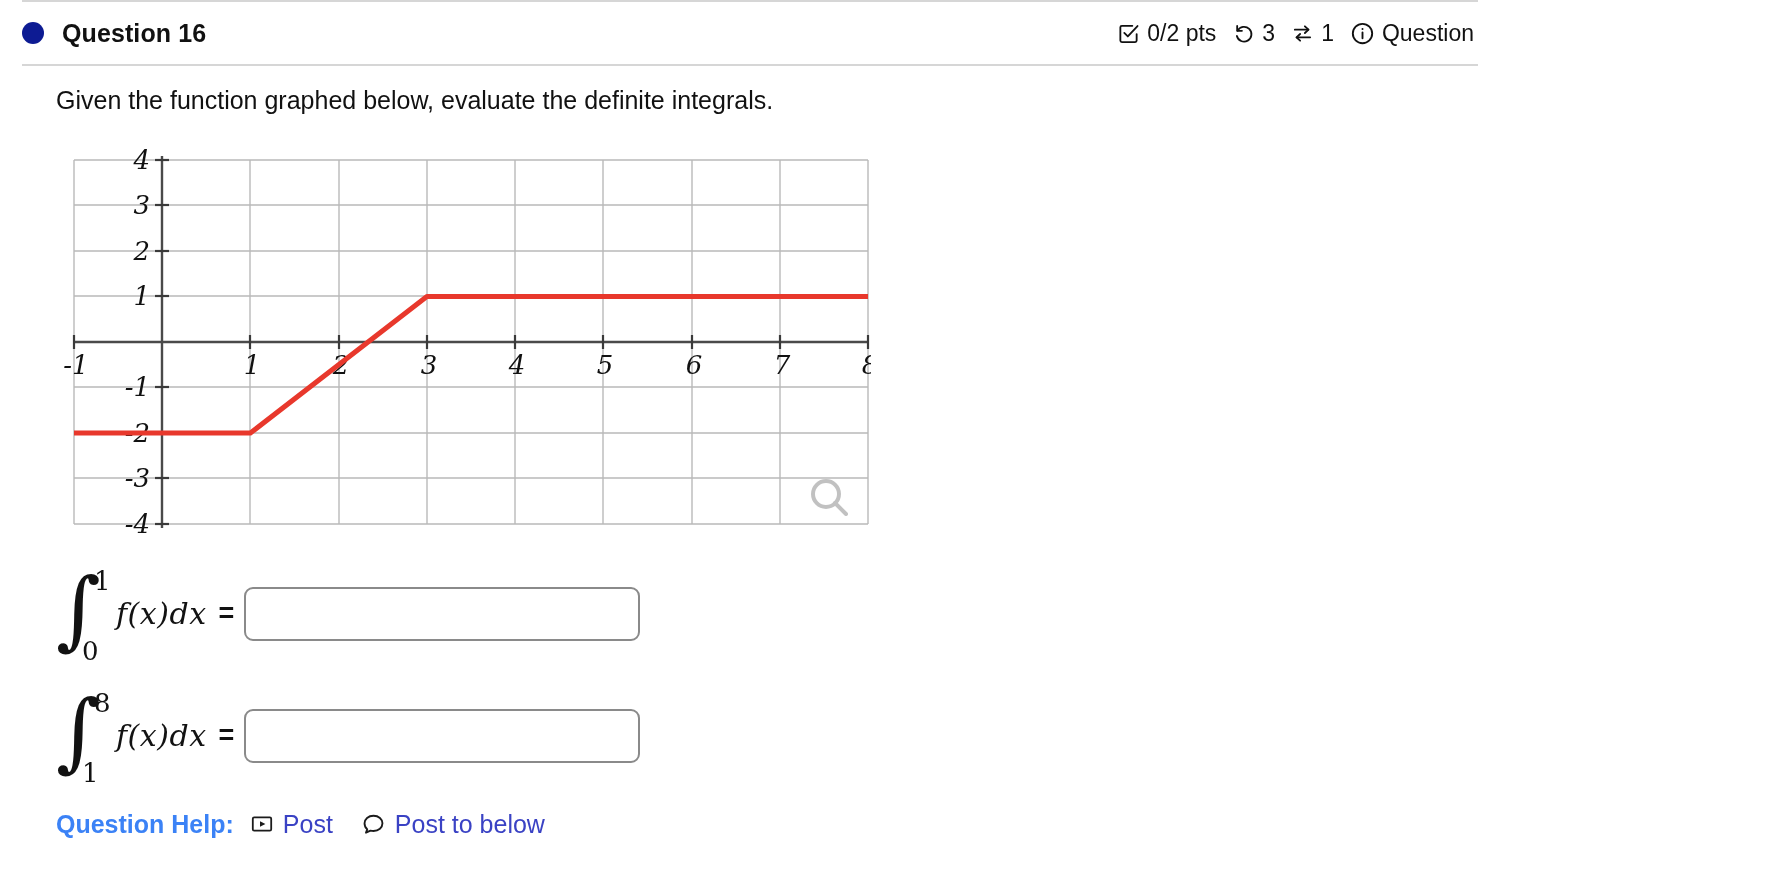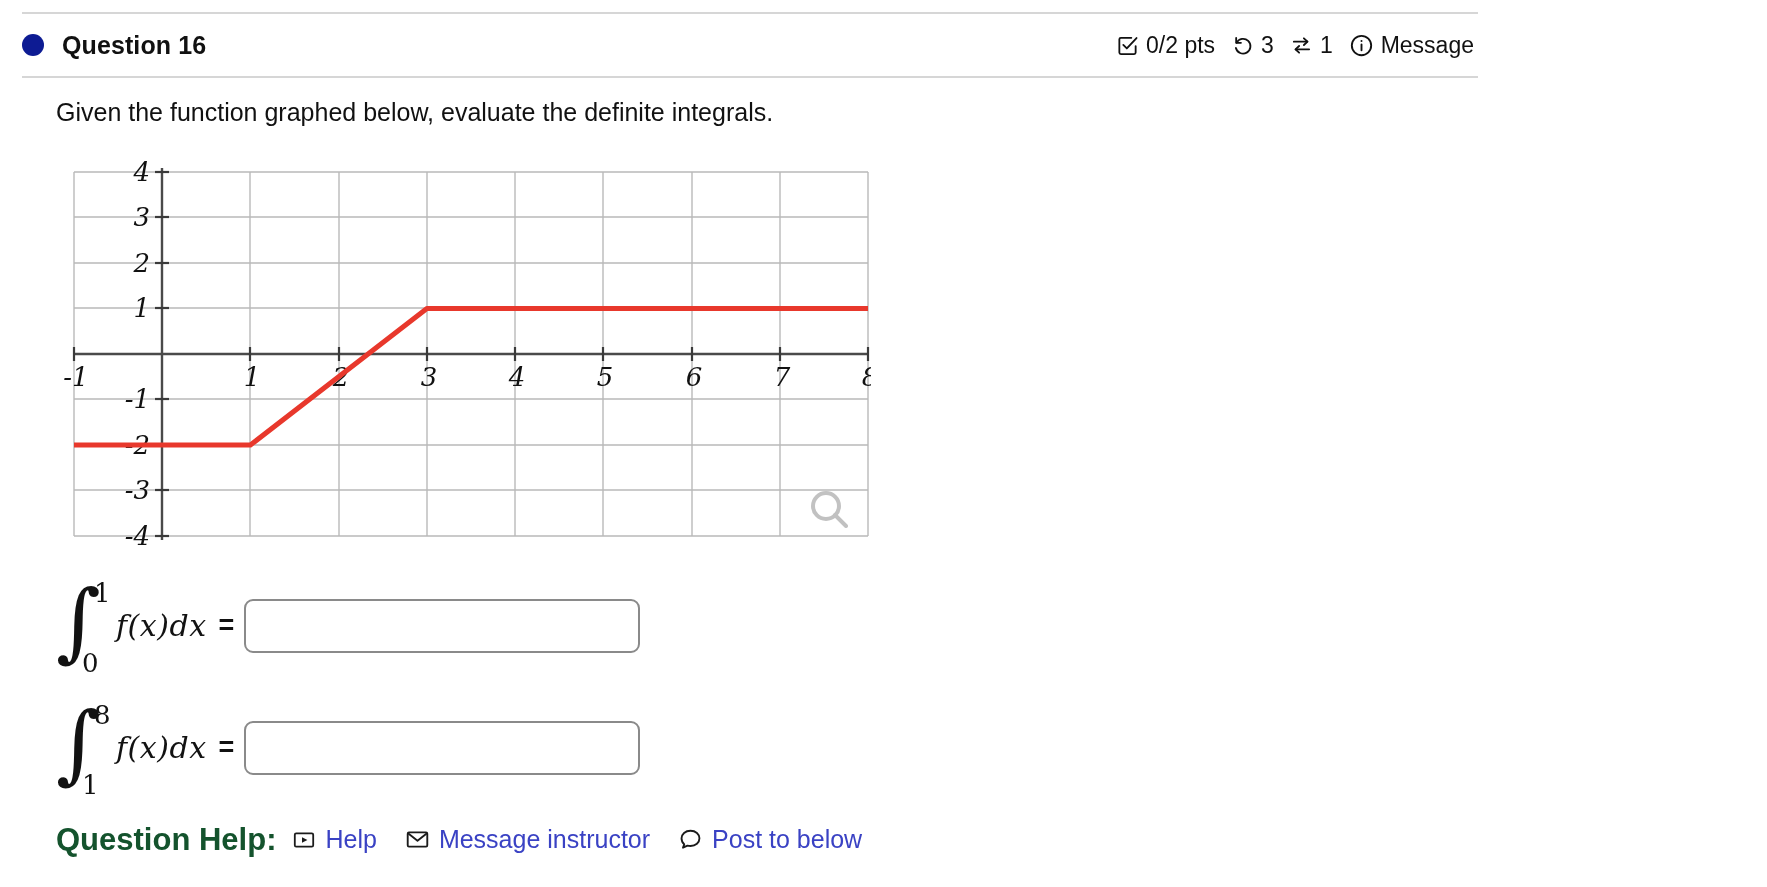--- a/index.html
+++ b/index.html
@@ -20,21 +20,21 @@
     position: absolute;
     left: 0; top: 0;
     width: 1767px;
     height: 887px;
   }
 
   
   .question-wrap {
     position: absolute;
     left: 22px;
-    top: 12px;
+    top: 0;
     width: 1456px;
   }
 
   .rule {
     height: 0;
     border-top: 2px solid #d6d6d6;
     width: 100%;
   }
 
   .q-header {
@@ -196,23 +196,23 @@
 
   
   .help-row {
     display: flex;
     align-items: center;
     margin: 28px 0 0 34px;
     gap: 16px;
     white-space: nowrap;
   }
   .help-label {
-    font-size: 31px;
+    font-size: 25px;
     font-weight: bold;
-    color: #14532d;
+    color: #3b82f6;
   }
   .help-link {
     display: flex;
     align-items: center;
     gap: 9px;
     color: #3a42c4;
     font-size: 25px;
     text-decoration: none;
     cursor: pointer;
   }
@@ -270,21 +270,21 @@
         </span>
 
         <span class="meta-group">
           <span>
             <svg class="icon-svg" width="25" height="25" viewBox="0 0 24 24" fill="none" stroke="#111" stroke-width="1.8" stroke-linecap="round" stroke-linejoin="round">
               <circle cx="12" cy="12" r="9.3"></circle>
               <path d="M12 11V16.5"></path>
               <circle cx="12" cy="7.6" r="0.95" fill="#111" stroke="none"></circle>
             </svg>
           </span>
-          <span class="meta-text">Message</span>
+          <span class="meta-text">Question</span>
         </span>
 
       </div>
     </div>
 
     <div class="rule"></div>
 
     <div class="q-body">
 
       <div class="prompt">Given the function graphed below, evaluate the definite integrals.</div>
@@ -403,32 +403,23 @@
       <div class="help-row">
         <span class="help-label">Question Help:</span>
 
         <a class="help-link">
           <span>
             <svg class="icon-svg" width="24" height="24" viewBox="0 0 24 24" fill="none" stroke="#1b1b1b" stroke-width="1.8" stroke-linejoin="round">
               <rect x="2.8" y="5.4" width="18.4" height="13.2" rx="1.4"></rect>
               <path d="M10 9.2 15.4 12 10 14.8Z" fill="#1b1b1b" stroke="none"></path>
             </svg>
           </span>
-          <span class="help-link-text">Help</span>
+          <span class="help-link-text">Post</span>
         </a>
 
-        <a class="help-link">
-          <span>
-            <svg class="icon-svg" width="25" height="25" viewBox="0 0 24 24" fill="none" stroke="#1b1b1b" stroke-width="1.8" stroke-linejoin="round">
-              <rect x="2.6" y="5.2" width="18.8" height="13.6" rx="1.2"></rect>
-              <path d="M2.9 6 12 13.2 21.1 6"></path>
-            </svg>
-          </span>
-          <span class="help-link-text">Message instructor</span>
-        </a>
 
         <a class="help-link">
           <span>
             <svg class="icon-svg" width="25" height="25" viewBox="0 0 24 24" fill="none" stroke="#1b1b1b" stroke-width="1.8" stroke-linejoin="round" stroke-linecap="round">
               <path d="M12 3.6c5 0 8.6 3.2 8.6 7.3 0 4.1-3.6 7.3-8.6 7.3-1 0-2-.12-2.9-.35l-4.3 2 1.2-3.3C3.9 15.2 3.4 13.3 3.4 10.9 3.4 6.8 7 3.6 12 3.6Z"></path>
             </svg>
           </span>
           <span class="help-link-text">Post to below</span>
         </a>
       </div>

